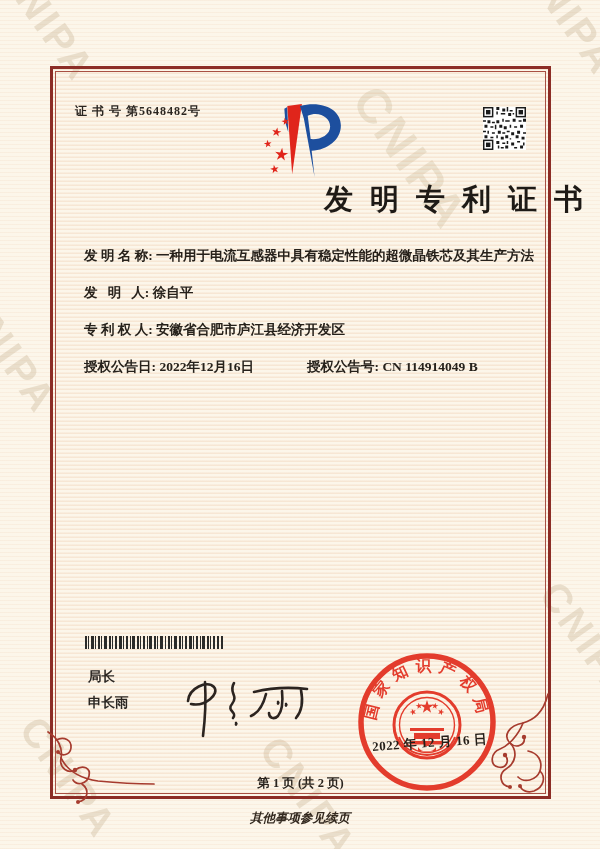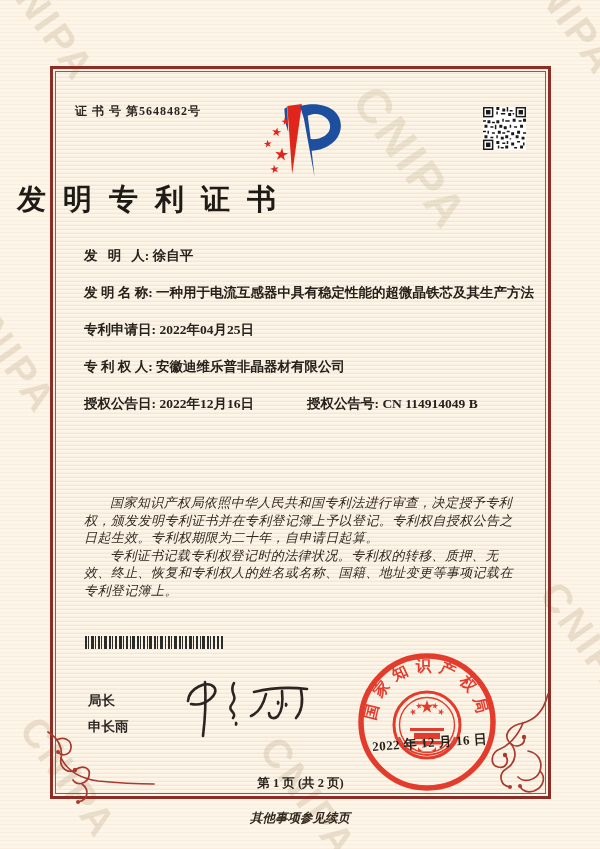--- a/index.html
+++ b/index.html
@@ -23,33 +23,33 @@
   .frame{ position:absolute; left:50px; top:66px; width:501px; height:733px;
     border:3px solid #8c2d26; z-index:2;
     background:repeating-linear-gradient(180deg, rgba(228,168,122,0.20) 0 1px, transparent 1px 4px);
   }
   .frame-inner{ position:absolute; inset:2px; border:1px solid #a85043; }
   .content{ position:absolute; inset:0; z-index:3; }
   .cert-no{ position:absolute; left:75px; top:103px; font-size:12px; font-weight:bold;
     color:#2a2520; white-space:pre; letter-spacing:1px; }
   .logo{ position:absolute; left:252px; top:103px; width:92px; height:76px; }
   .qr{ position:absolute; left:483px; top:107px; width:43px; height:43px; }
-  .title{ position:absolute; left:0; top:180px; width:100%; text-align:left;
+  .title{ position:absolute; left:0; top:180px; width:100%; text-align:right;
     font-size:29px; font-weight:bold; color:#1e1a16; letter-spacing:17px; text-indent:17px; }
   .fields{ position:absolute; left:84px; top:246px; width:440px; }
   .frow{ position:relative; height:37px; font-size:13.5px; font-weight:bold; color:#26211b;
     line-height:19px; }
   .flabel{ white-space:pre; }
   .fvalue{ white-space:pre; }
   .pair2{ position:absolute; left:223px; top:0; }
   .legal{ position:absolute; left:84px; top:494px; width:436px; font-size:13px;
     line-height:17.6px; color:#33291f; font-style:italic; letter-spacing:0.4px; }
   .legal p{ text-indent:2em; }
   .barcode{ position:absolute; left:85px; top:636px; width:138px; height:13px; }
-  .director{ position:absolute; left:88px; top:688px; font-family:"Liberation Sans",sans-serif;
+  .director{ position:absolute; left:88px; top:664px; font-family:"Liberation Sans",sans-serif;
     font-size:13.5px; font-weight:bold; color:#2a2622; line-height:26px; }
   .signature{ position:absolute; left:178px; top:655px; width:140px; height:90px; }
   .seal{ position:absolute; left:355px; top:648px; width:145px; height:148px; opacity:0.95; }
   .seal-date{ position:absolute; left:372px; top:734px; font-size:13px; font-weight:bold;
     color:#241e18; white-space:pre; transform:rotate(-4deg); letter-spacing:0.5px; }
   .page-info{ position:absolute; left:50px; top:775px; width:501px; text-align:center;
     font-size:12.5px; font-weight:bold; color:#2a241e; }
   .footer-note{ position:absolute; left:0; top:810px; width:600px; text-align:center;
     font-size:12.5px; font-weight:bold; font-style:italic; color:#33291f; }
   .flourish-br{ position:absolute; left:486px; top:690px; width:72px; height:112px; }
@@ -109,43 +109,36 @@
                  M1,19h2v2h-2z M5,20h2v1h-2z M9,19h1v2h-1z M12,20h2v2h-2z M15,19h2v2h-2z M18,21h1v1h-1z M22,19h2v2h-2z M26,20h2v2h-2z
                  M9,23h2v2h-2z M13,24h2v1h-2z M16,23h1v2h-1z M19,24h2v2h-2z M23,23h2v1h-2z M27,24h1v2h-1z
                  M10,26h1v2h-1z M12,27h2v1h-2z M15,26h2v2h-2z M21,27h2v1h-2z M25,26h2v2h-2z"></path>
       </g>
     </svg>
 
     <div class="title">发明专利证书</div>
 
     <div class="fields">
       <div class="frow">
+        <span class="flabel">发 明 名 称: </span><span class="fvalue">一种用于电流互感器中具有稳定性能的超微晶铁芯及其生产方法</span>
+      </div>
+      <div class="frow">
         <span class="flabel">发   明   人: </span><span class="fvalue">徐自平</span>
       </div>
       <div class="frow">
-        <span class="flabel">发 明 名 称: </span><span class="fvalue">一种用于电流互感器中具有稳定性能的超微晶铁芯及其生产方法</span>
-      </div>
-      <div class="frow">
-        <span class="flabel">专利申请日: </span><span class="fvalue">2022年04月25日</span>
-      </div>
-      <div class="frow">
-        <span class="flabel">专 利 权 人: </span><span class="fvalue">安徽迪维乐普非晶器材有限公司</span>
+        <span class="flabel">专 利 权 人: </span><span class="fvalue">安徽省合肥市庐江县经济开发区</span>
       </div>
       <div class="frow">
         <span class="flabel">授权公告日: </span><span class="fvalue">2022年12月16日</span>
         <span class="pair2">
           <span class="flabel">授权公告号: </span><span class="fvalue">CN 114914049 B</span>
         </span>
       </div>
     </div>
 
-    <div class="legal">
-      <p>国家知识产权局依照中华人民共和国专利法进行审查，决定授予专利权，颁发发明专利证书并在专利登记簿上予以登记。专利权自授权公告之日起生效。专利权期限为二十年，自申请日起算。</p>
-      <p>专利证书记载专利权登记时的法律状况。专利权的转移、质押、无效、终止、恢复和专利权人的姓名或名称、国籍、地址变更等事项记载在专利登记簿上。</p>
-    </div>
 
     <svg class="barcode" viewBox="0 0 138 13" preserveAspectRatio="none">
       <g fill="#2b2b29">
         <rect x="0" width="2" height="13"></rect>
           <rect x="3" width="1" height="13"></rect>
           <rect x="6" width="3" height="13"></rect>
           <rect x="10" width="1" height="13"></rect>
         <rect x="13" width="2" height="13"></rect>
           <rect x="16" width="1" height="13"></rect>
           <rect x="19" width="3" height="13"></rect>

